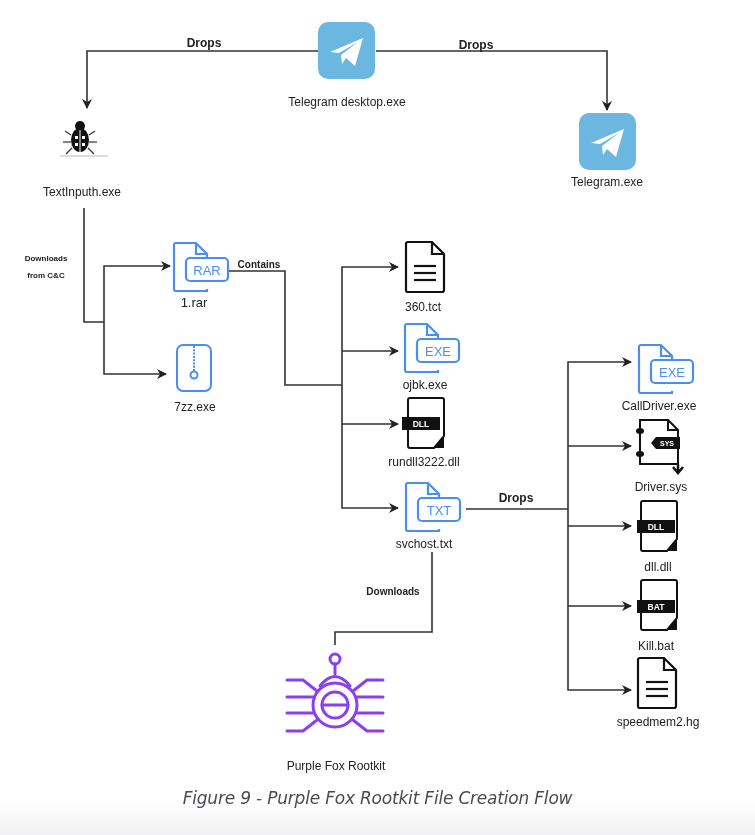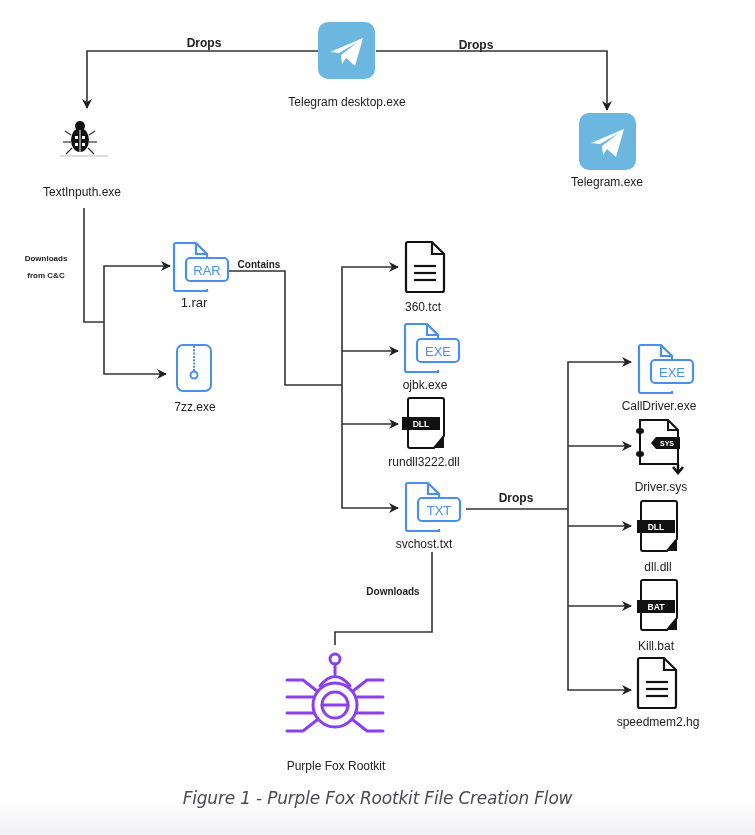--- a/index.html
+++ b/index.html
@@ -232,13 +232,13 @@
       <path d="M22,-14 L48,-14"></path>
       <path d="M-22,2 L-48,2"></path>
       <path d="M22,2 L48,2"></path>
       <path d="M-18,9 L-32,20 L-48,20"></path>
       <path d="M18,9 L32,20 L48,20"></path>
     </g>
     <text class="lbl" x="336" y="770" text-anchor="middle">Purple Fox Rootkit</text>
   </g>
 </svg>
 
-<div class="caption">Figure 1 - Purple Fox Rootkit File Creation Flow</div>
+<div class="caption">Figure 9 - Purple Fox Rootkit File Creation Flow</div>
 
 </body></html>

